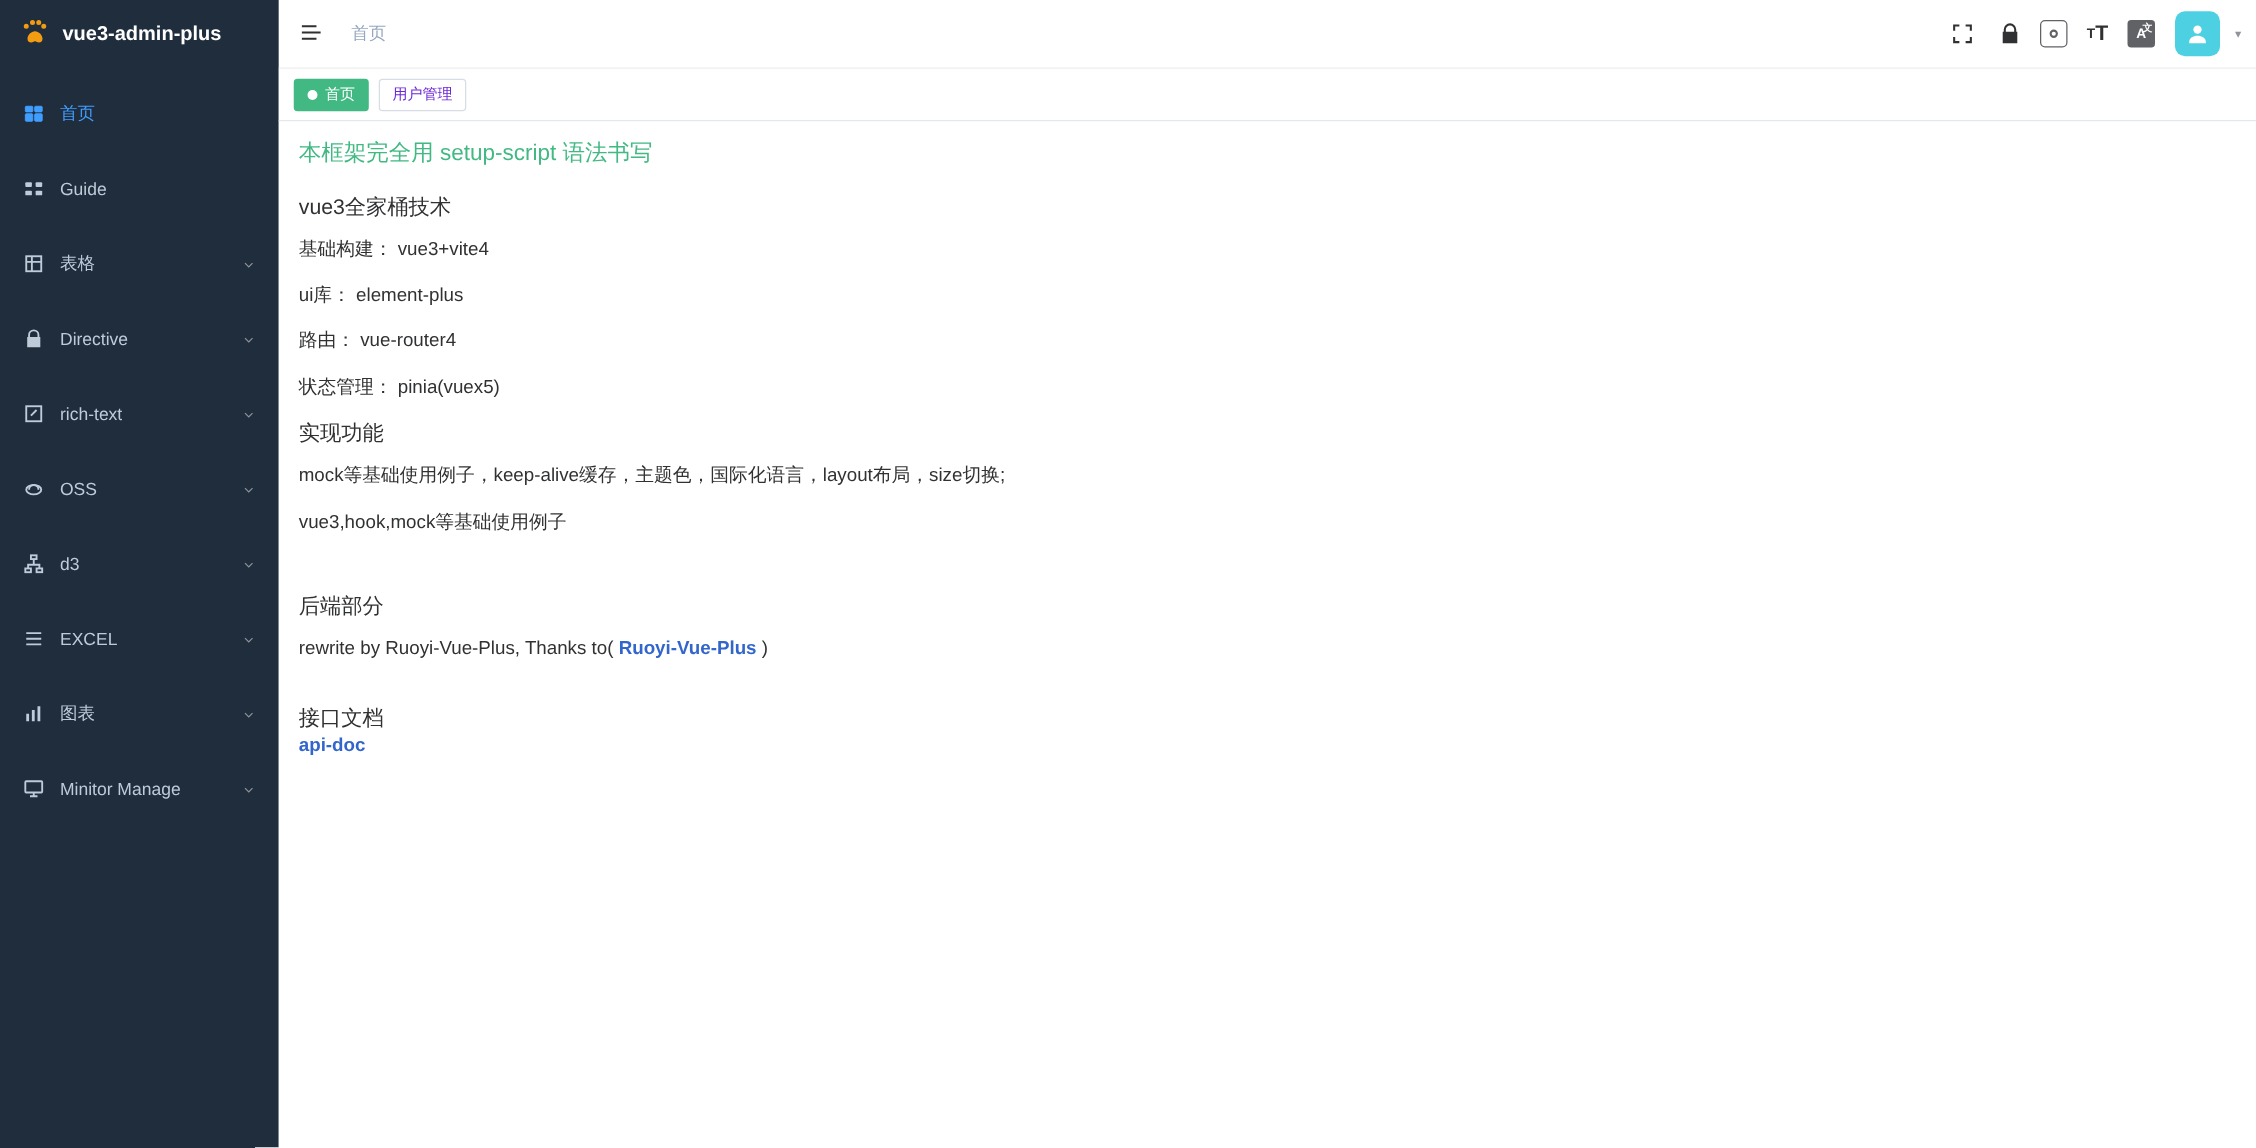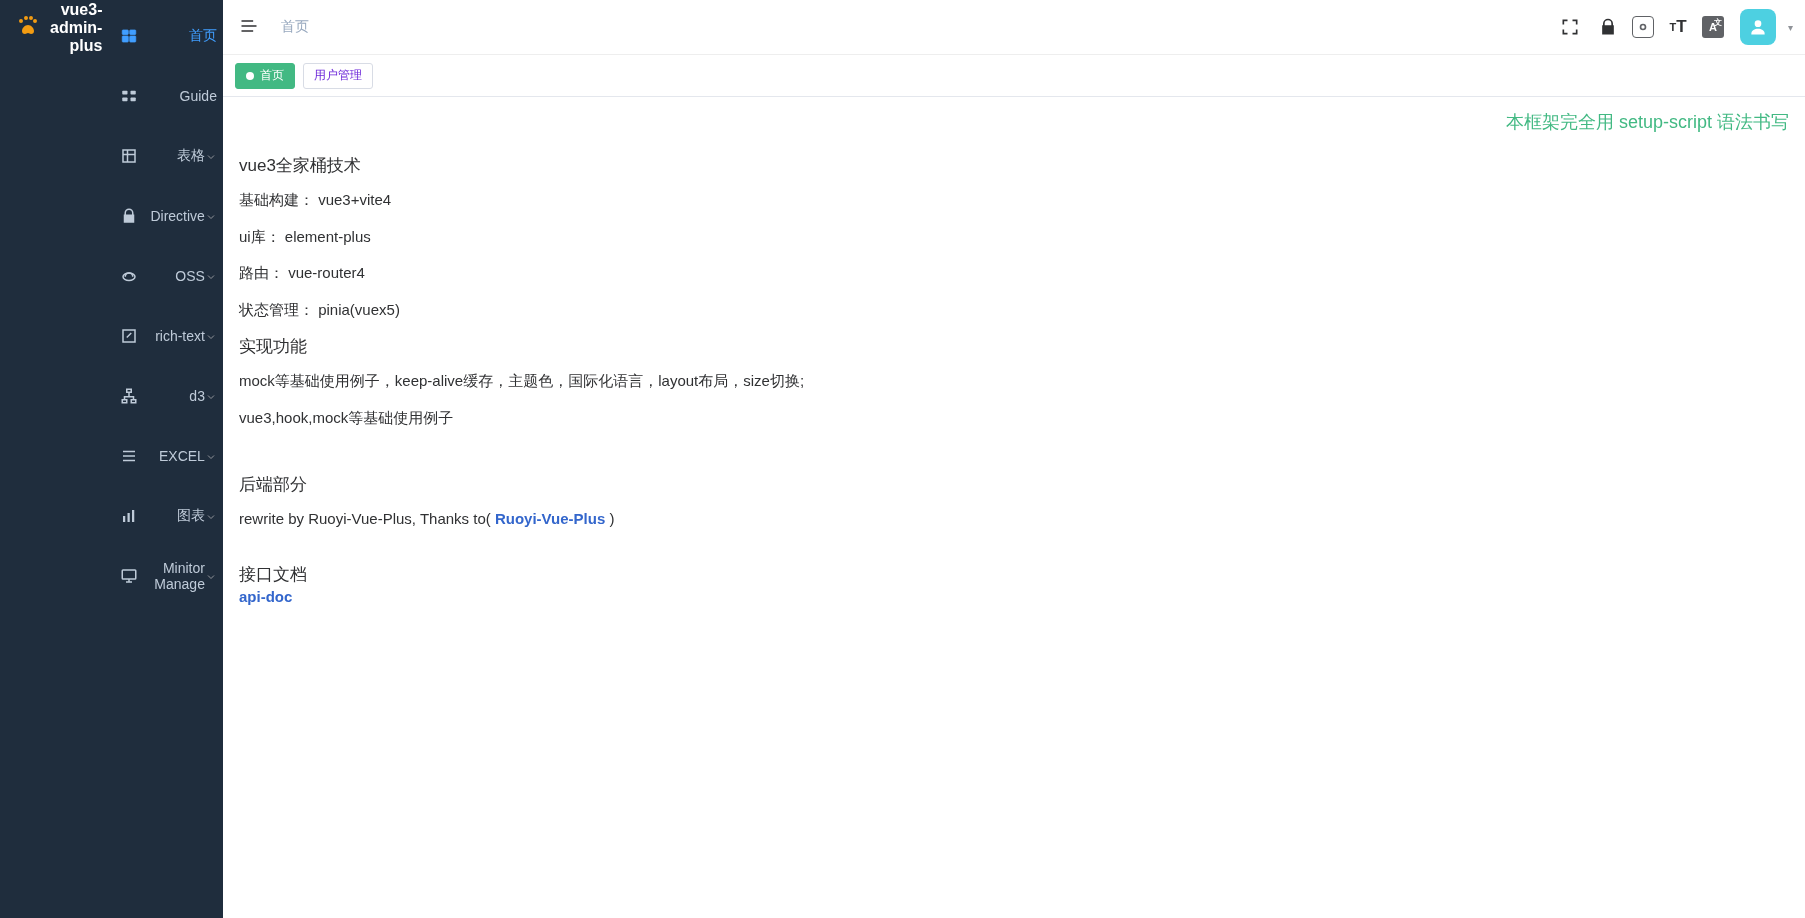--- a/index.html
+++ b/index.html
@@ -3,23 +3,22 @@
 <meta charset="utf-8">
 <style>
   * { box-sizing: border-box; margin: 0; padding: 0; }
   html, body { height: 100%; font-family: Arial, "Microsoft YaHei", sans-serif; font-size: 14px; color: #303133; }
   body { display: flex; overflow: hidden; }
 
   
   .sidebar {
     width: 223px; min-width: 223px; height: 100vh;
     background: #1f2d3d; color: #bfcbd9;
-    display: flex; 
+    display: flex; flex-direction: column;
     overflow-y: auto;
-    text-align: right;
   }
   .sidebar-logo {
     height: 55px; display: flex; align-items: center; padding-left: 16px;
     background: #1f2d3d;
   }
   .sidebar-logo .paw { width: 24px; height: 24px; margin-right: 10px; }
   .sidebar-logo .paw path { fill: #f39c12; }
   .sidebar-logo-title { color: #fff; font-weight: 600; font-size: 16px; }
   .sidebar-menu { flex: 1; padding-top: 6px; }
   .menu-item {
@@ -72,21 +71,21 @@
     background:#fff; color:#6d28d9; cursor:pointer;
   }
   .tag.active { background:#42b983; color:#fff; border-color:#42b983; }
   .tag.active::before {
     content:""; width:8px; height:8px; border-radius:50%; background:#fff; margin-right:6px;
   }
 
   
   .content { flex:1; overflow:auto; padding: 12px 16px 30px 16px; }
   .content h4 { font-size: 17px; font-weight: normal; margin: 8px 0 12px 0; }
-  .content .green-head { color:#42b983; font-size: 18px; font-weight: normal; margin-bottom: 18px; text-align: right;}
+  .content .green-head { color:#42b983; font-size: 18px; font-weight: normal; margin-bottom: 18px;}
   .content p { font-size: 15px; margin: 0 0 14px 0; line-height: 1.5;}
   .content a.link { color:#3366cc; font-weight:bold; font-size:15px; text-decoration:none;}
   .section-gap { height: 22px; }
 </style>
 </head>
 <body>
 
 <aside class="sidebar">
   <div class="sidebar-logo">
     <span>
@@ -139,37 +138,37 @@
           </svg>
         </span>
         <span class="mi-label">Directive</span>
         <span class="mi-arrow"><svg viewBox="0 0 24 24" fill="none" stroke="currentColor" stroke-width="2">
             <path d="M6 9l6 6 6-6"></path>
           </svg></span>
       </div>
       <div class="menu-item">
         <span class="mi-icon" style="color: rgb(191, 203, 217);">
           <svg viewBox="0 0 24 24" fill="none" stroke="currentColor" stroke-width="2">
+            <rect x="4" y="4" width="16" height="16"></rect>
+            <path d="M9 14l6-6"></path>
+          </svg>
+        </span>
+        <span class="mi-label">rich-text</span>
+        <span class="mi-arrow"><svg viewBox="0 0 24 24" fill="none" stroke="currentColor" stroke-width="2">
+            <path d="M6 9l6 6 6-6"></path>
+          </svg></span>
+      </div>
+      <div class="menu-item">
+        <span class="mi-icon" style="color: rgb(191, 203, 217);">
+          <svg viewBox="0 0 24 24" fill="none" stroke="currentColor" stroke-width="2">
             <ellipse cx="12" cy="13" rx="8" ry="5"></ellipse>
             <path d="M7 13a5 5 0 0 1 10 0"></path>
           </svg>
         </span>
         <span class="mi-label">OSS</span>
-        <span class="mi-arrow"><svg viewBox="0 0 24 24" fill="none" stroke="currentColor" stroke-width="2">
-            <path d="M6 9l6 6 6-6"></path>
-          </svg></span>
-      </div>
-      <div class="menu-item">
-        <span class="mi-icon" style="color: rgb(191, 203, 217);">
-          <svg viewBox="0 0 24 24" fill="none" stroke="currentColor" stroke-width="2">
-            <rect x="4" y="4" width="16" height="16"></rect>
-            <path d="M9 14l6-6"></path>
-          </svg>
-        </span>
-        <span class="mi-label">rich-text</span>
         <span class="mi-arrow"><svg viewBox="0 0 24 24" fill="none" stroke="currentColor" stroke-width="2">
             <path d="M6 9l6 6 6-6"></path>
           </svg></span>
       </div>
       <div class="menu-item">
         <span class="mi-icon" style="color: rgb(191, 203, 217);">
           <svg viewBox="0 0 24 24" fill="none" stroke="currentColor" stroke-width="2">
             <rect x="9" y="3" width="6" height="4"></rect>
             <rect x="3" y="17" width="6" height="4"></rect>
             <rect x="15" y="17" width="6" height="4"></rect>

